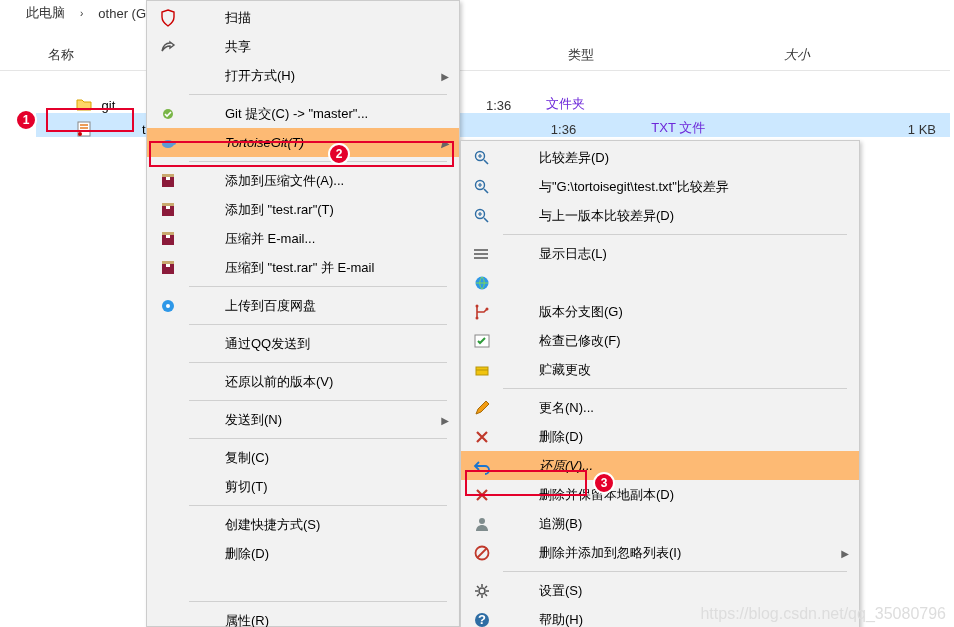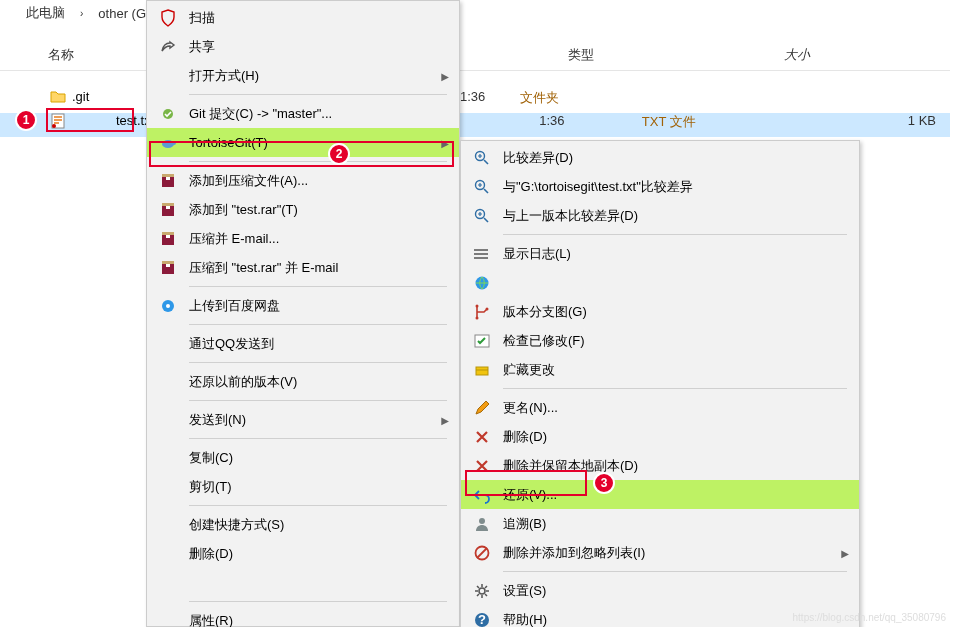--- a/index.html
+++ b/index.html
@@ -10,44 +10,44 @@
 
     .file-area { position:absolute; left:0; top:40px; width:950px; }
     .headers { display:flex; border-bottom:1px solid #e5e5e5; color:#333; }
     .headers div { padding:6px 0 6px 14px; }
     .h-name { width:460px; margin-left:34px; }
     .h-date { width:60px; }
     .h-type { width:150px; }
     .h-size { width:120px; text-align:right; padding-right:14px!important;font-style:italic; }
 
     .files { margin-top:18px; }
-    .file-row { display:flex; align-items:flex-start; height:24px; padding-left:50px; }
+    .file-row { display:flex; align-items:flex-end; height:24px; padding-left:40px;margin-left:36px; }
     .file-row.sel { background:#cce8ff;gap:44px; }
     .fi { width:16px; height:16px; margin-right:6px; display:inline-flex; align-items:center; justify-content:center; }
     .fname { width:388px; }
     .fdate { width:60px; color:#333; }
-    .ftype { width:150px; color:#a16207; }
+    .ftype { width:150px; color:#6d28d9; }
     .fsize { width:120px; text-align:right; padding-right:14px; color:#333; }
 
     .redbox { position:absolute; border:2px solid #e4002b; }
     .badge { position:absolute; width:22px; height:22px; border-radius:50%; background:#e4002b; color:#fff; display:flex; align-items:center; justify-content:center; font-size:12px; font-weight:bold; border:2px solid #fff; }
 
     .ctx { position:absolute; background:#f2f2f2; border:1px solid #ccc; box-shadow:2px 2px 4px rgba(0,0,0,.2); padding:2px 0; }
     .ctx1 { left:146px; top:0; width:314px; height:627px; }
     .ctx2 { left:460px; top:140px; width:400px; }
-    .mi { display:flex; align-items:center; height:29px; padding:0 30px 0 10px; position:relative; }
-    .mi.hl { background:#bef264; }
+    .mi { display:flex; align-items:center; height:29px; padding:0 30px 0 10px; position:relative;gap:36px; }
+    .mi.hl { background:#fdba74;font-style:italic; }
     .mi .mic { width:22px; height:22px; margin-right:10px; display:flex; align-items:center; justify-content:center; flex-shrink:0; }
     .mi .lbl { flex:1; white-space:nowrap; color:#000; }
     .mi .arrow { position:absolute; right:10px; top:50%; transform:translateY(-50%); color:#666; font-size:10px; }
     .msep { height:1px; background:#d0d0d0; margin:4px 12px 4px 42px; }
 
     svg { display:block; }
 
-    .watermark { position:absolute; right:8px; bottom:4px; color:#ddd; font-size:10px; pointer-events:none; }
+    .watermark { position:absolute; right:8px; bottom:4px; color:#ddd; font-size:16px; pointer-events:none; }
   </style>
 </head>
 <body>
 
 <div class="crumb">
   <span>此电脑</span>
   <span class="sep">›</span>
   <span>other (G</span>
 </div>
 
@@ -319,35 +319,35 @@
       <span class="lbl">更名(N)...</span>
     </div>
     <div class="mi">
       <span class="mic">
         <svg width="18" height="18" viewBox="0 0 18 18">
           <path d="M4 4l10 10M14 4L4 14" stroke="#c0392b" stroke-width="2.2"></path>
         </svg>
       </span>
       <span class="lbl">删除(D)</span>
     </div>
+    <div class="mi hl">
+      <span class="mic">
+        <svg width="18" height="18" viewBox="0 0 18 18">
+          <path d="M6 5L2 9l4 4M2 9h10a4 4 0 0 1 0 8" fill="none" stroke="#1a75cf" stroke-width="1.8"></path>
+        </svg>
+      </span>
+      <span class="lbl">还原(V)...</span>
+    </div>
     <div class="mi">
       <span class="mic">
         <svg width="18" height="18" viewBox="0 0 18 18">
           <path d="M4 4l10 10M14 4L4 14" stroke="#c0392b" stroke-width="2.2"></path>
         </svg>
       </span>
       <span class="lbl">删除并保留本地副本(D)</span>
-    </div>
-    <div class="mi hl">
-      <span class="mic">
-        <svg width="18" height="18" viewBox="0 0 18 18">
-          <path d="M6 5L2 9l4 4M2 9h10a4 4 0 0 1 0 8" fill="none" stroke="#1a75cf" stroke-width="1.8"></path>
-        </svg>
-      </span>
-      <span class="lbl">还原(V)...</span>
     </div>
     <div class="mi">
       <span class="mic">
         <svg width="18" height="18" viewBox="0 0 18 18">
           <circle cx="9" cy="6" r="3" fill="#7f8c8d"></circle>
           <path d="M3 16c0-4 3-6 6-6s6 2 6 6" fill="#7f8c8d"></path>
         </svg>
       </span>
       <span class="lbl">追溯(B)</span>
     </div>

